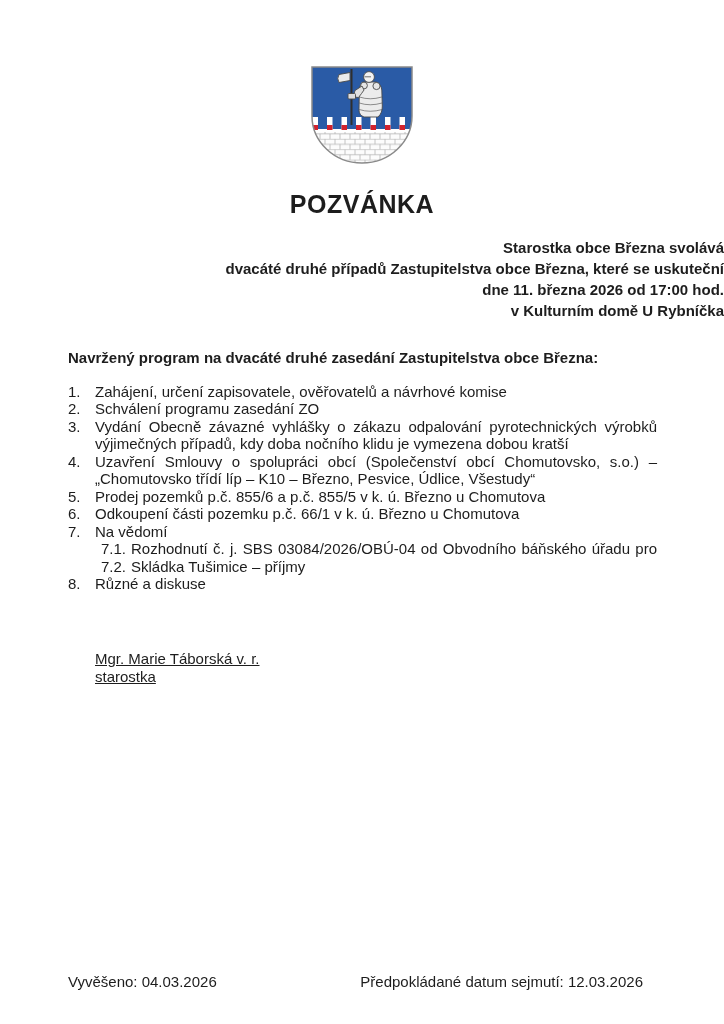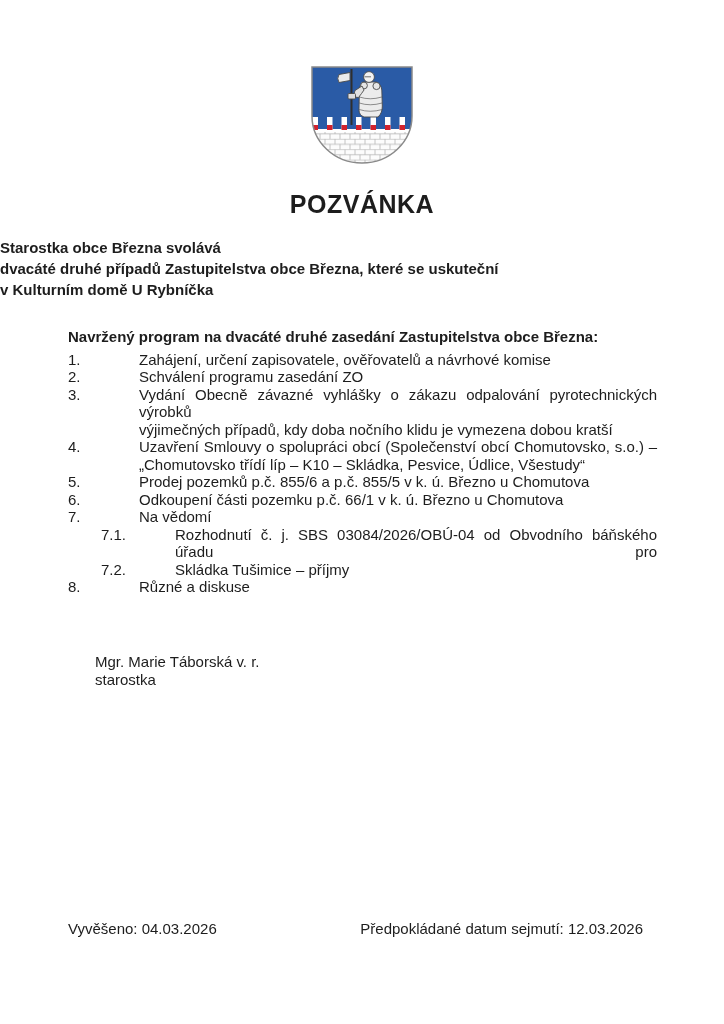--- a/index.html
+++ b/index.html
@@ -5,33 +5,33 @@
   html,body{margin:0;padding:0;background:#ffffff;}
   .page{
     position:relative;width:724px;height:1024px;background:#ffffff;overflow:hidden;
     color:#1d1d1d;font-family:"Liberation Sans","DejaVu Sans",sans-serif;
     -webkit-font-smoothing:antialiased;
   }
   .crest{display:block;margin:66px auto 0;}
   .c-blue{fill:#2a5ba6;}
   .c-red{fill:#d2232e;}
   .title{margin:26px 0 0;text-align:center;font-size:25px;font-weight:bold;letter-spacing:0.5px;}
-  .intro{margin:18px 0 0;text-align:left;font-weight:bold;font-size:15px;line-height:21px;}
-  .prog-heading{margin:28px 67px 5px 68px;font-size:15px;font-weight:bold;line-height:17.5px;}
+  .intro{margin:18px 0 0;text-align:right;font-weight:bold;font-size:15px;line-height:21px;}
+  .prog-heading{margin:28px 67px 16px 68px;font-size:15px;font-weight:bold;line-height:17.5px;}
   .program{margin:5px 67px 0 68px;font-size:15px;line-height:17.5px;}
   .item{display:flex;align-items:flex-start;}
   .num{flex:0 0 27px;}
-  .itext{flex:1;min-width:0;margin-left:44px;}
+  .itext{flex:1;min-width:0;}
   .just{text-align:justify;text-align-last:justify;}
   .subitem{display:flex;margin-left:28px;}
   .subnum{flex:0 0 35px;text-align:center;}
-  .signature{margin:57px 0 0 95px;font-size:15px;line-height:18px;}
+  .signature{margin:57px 0 0 95px;font-size:15px;line-height:18px;text-decoration:underline;}
   .sig-role{}
   .footer{
-    position:absolute;left:68px;right:81px;top:920px;
+    position:absolute;left:68px;right:81px;top:973px;
     display:flex;justify-content:space-between;font-size:15px;
   }
 </style>
 </head>
 <body>
 
 <div class="page">
 
   <svg class="crest" width="104" height="98" viewBox="0 0 104 98" role="img">
     <defs>
@@ -82,20 +82,21 @@
       </g>
     </g>
     <path d="M2 1 H102 V50 A50 47 0 0 1 2 50 Z" fill="none" stroke="#8a8a8a" stroke-width="1.5"></path>
   </svg>
 
   <div class="title">POZVÁNKA</div>
 
   <div class="intro">
     <div>Starostka obce Března svolává</div>
     <div>dvacáté druhé případů Zastupitelstva obce Března, které se uskuteční</div>
+    <div>dne 11. března 2026 od 17:00 hod.</div>
     <div>v Kulturním domě U Rybníčka</div>
   </div>
 
   <div class="prog-heading">Navržený program na dvacáté druhé zasedání Zastupitelstva obce Března:</div>
 
   <div class="program">
 
     <div class="item">
       <span class="num">1.</span>
       <span class="itext">Zahájení, určení zapisovatele, ověřovatelů a návrhové komise</span>
@@ -111,21 +112,21 @@
       <span class="itext">
         <div class="just">Vydání Obecně závazné vyhlášky o zákazu odpalování pyrotechnických výrobků</div>
         <div>výjimečných případů, kdy doba nočního klidu je vymezena dobou kratší</div>
       </span>
     </div>
 
     <div class="item">
       <span class="num">4.</span>
       <span class="itext">
         <div class="just">Uzavření Smlouvy o spolupráci obcí (Společenství obcí Chomutovsko, s.o.) –</div>
-        <div>„Chomutovsko třídí líp – K10 – Skládka, Pesvice, Údlice, Všestudy“</div>
+        <div>„Chomutovsko třídí líp – K10 – Březno, Pesvice, Údlice, Všestudy“</div>
       </span>
     </div>
 
     <div class="item">
       <span class="num">5.</span>
       <span class="itext">Prodej pozemků p.č. 855/6 a p.č. 855/5 v k. ú. Březno u Chomutova</span>
     </div>
 
     <div class="item">
       <span class="num">6.</span>

